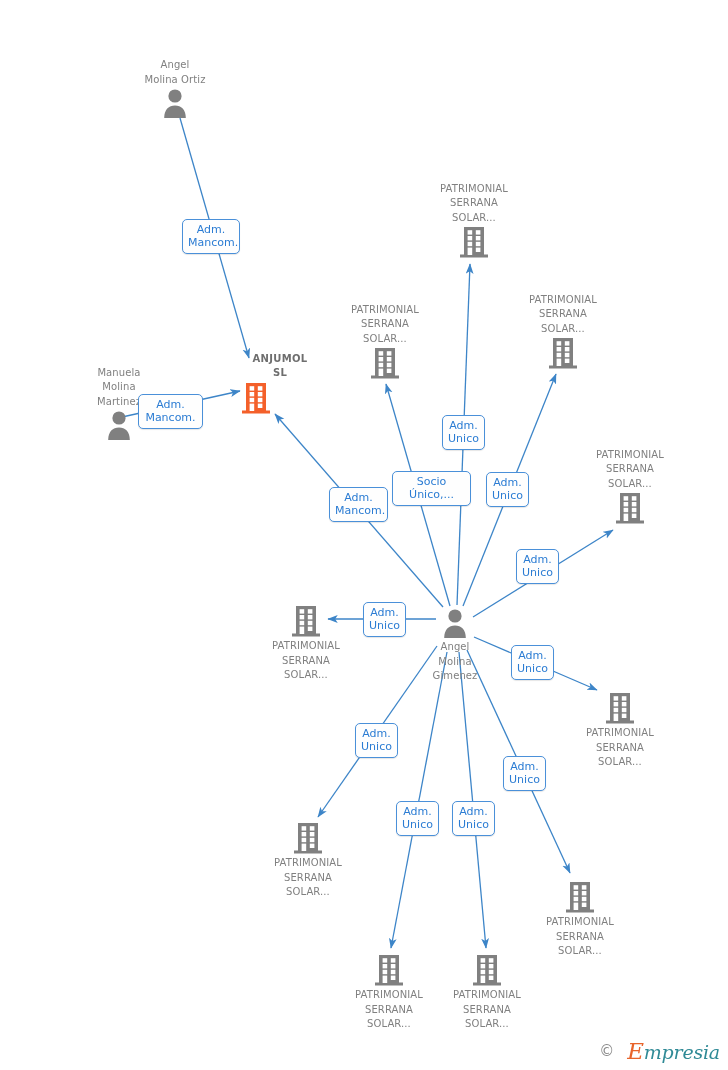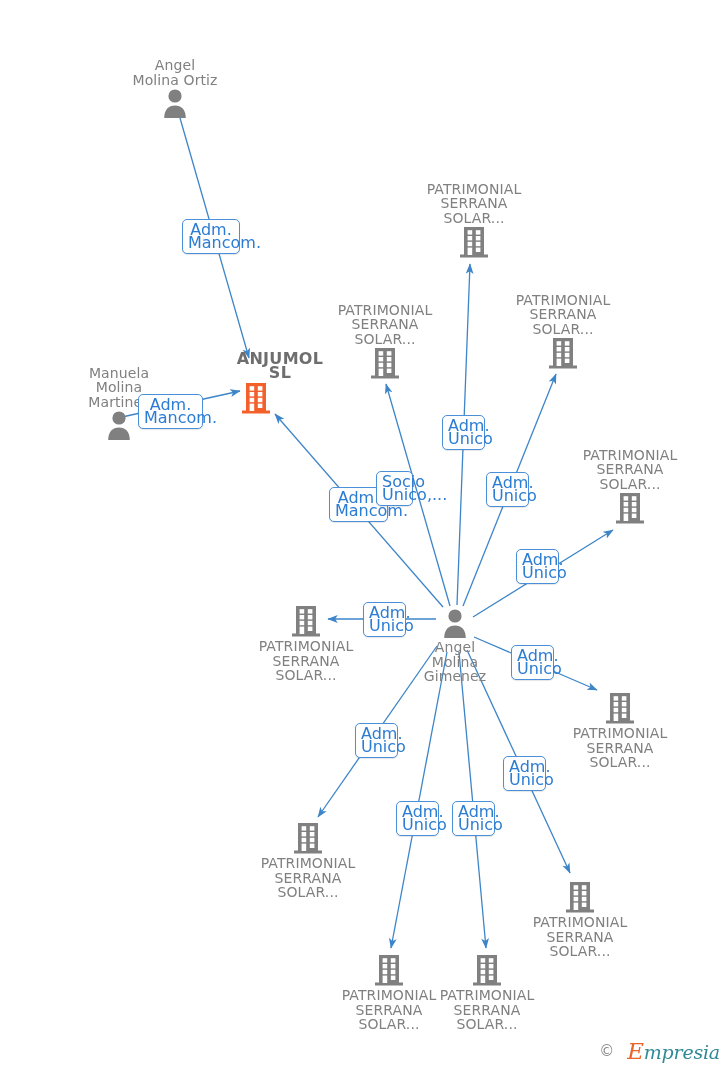--- a/index.html
+++ b/index.html
@@ -31,30 +31,30 @@
   .node {
     position: absolute;
     display: flex;
     flex-direction: column;
     align-items: center;
     width: 120px;
     margin-left: -60px;
     text-align: center;
   }
   .node .node-label {
-    font-size: 14px;
+    font-size: 10px;
     line-height: 14.5px;
     color: #808080;
     letter-spacing: 0.1px;
     white-space: pre-line;
   }
   .node.focus .node-label {
     color: #6e6e6e;
     font-weight: bold;
-    font-size: 16px;
+    font-size: 10px;
     letter-spacing: 0.3px;
     margin-left: 48px;
   }
   .node .icon-wrap {
     display: block;
     line-height: 0;
   }
   .node.label-below {
     flex-direction: column-reverse;
   }
@@ -62,21 +62,21 @@
   .node.label-above .node-label { margin-bottom: 1px; }
   .node.label-below .icon-wrap { margin-bottom: 2px; }
 
   .edge-label {
     position: absolute;
     box-sizing: border-box;
     background: #fefefe;
     border: 1px solid #4a90d9;
     border-radius: 5px;
     color: #2b7cd3;
-    font-size: 16px;
+    font-size: 11px;
     line-height: 13px;
     text-align: center;
     padding: 3px 5px 4px 5px;
     white-space: pre-line;
     box-shadow: 0 1px 1px rgba(0,0,0,0.10);
   }
 
   #watermark {
     position: absolute;
     right: 8px;
@@ -344,21 +344,21 @@
           </svg></span>
       </div>
     </div>
   <div id="edge-labels">
       <div class="edge-label" style="left: 182px; top: 219px; width: 58px; min-height: 32px;">Adm.
 Mancom.</div>
       <div class="edge-label" style="left: 138px; top: 394px; width: 65px; min-height: 32px;">Adm.
 Mancom.</div>
       <div class="edge-label" style="left: 329px; top: 487px; width: 59px; min-height: 32px;">Adm.
 Mancom.</div>
-      <div class="edge-label" style="left: 376px; top: 471px; width: 37px; min-height: 33px;">Socio
+      <div class="edge-label" style="left: 392px; top: 471px; width: 79px; min-height: 33px;">Socio
 Único,...</div>
       <div class="edge-label" style="left: 442px; top: 415px; width: 43px; min-height: 32px;">Adm.
 Unico</div>
       <div class="edge-label" style="left: 486px; top: 472px; width: 43px; min-height: 32px;">Adm.
 Unico</div>
       <div class="edge-label" style="left: 516px; top: 549px; width: 43px; min-height: 32px;">Adm.
 Unico</div>
       <div class="edge-label" style="left: 363px; top: 602px; width: 43px; min-height: 32px;">Adm.
 Unico</div>
       <div class="edge-label" style="left: 511px; top: 645px; width: 43px; min-height: 32px;">Adm.

